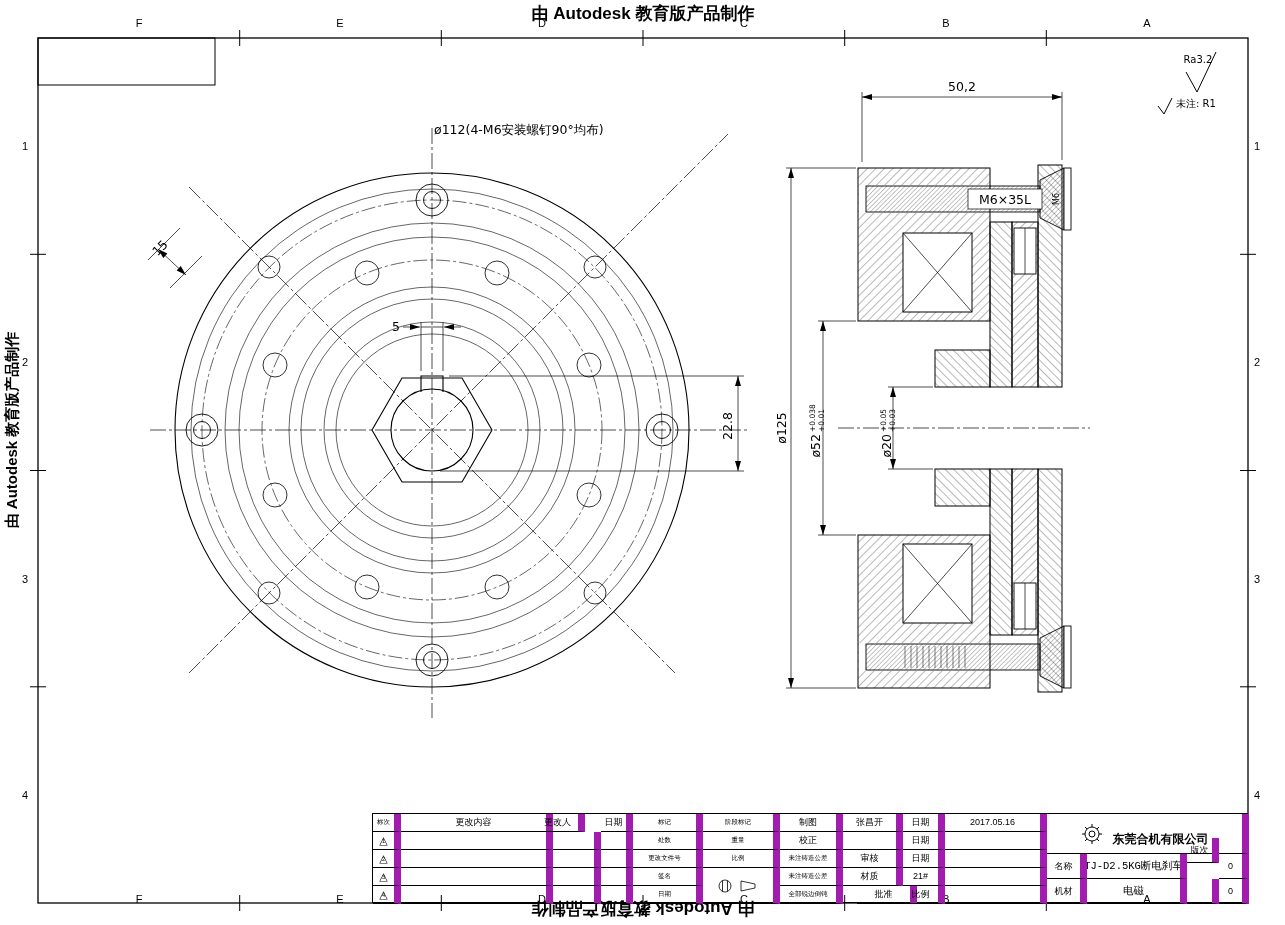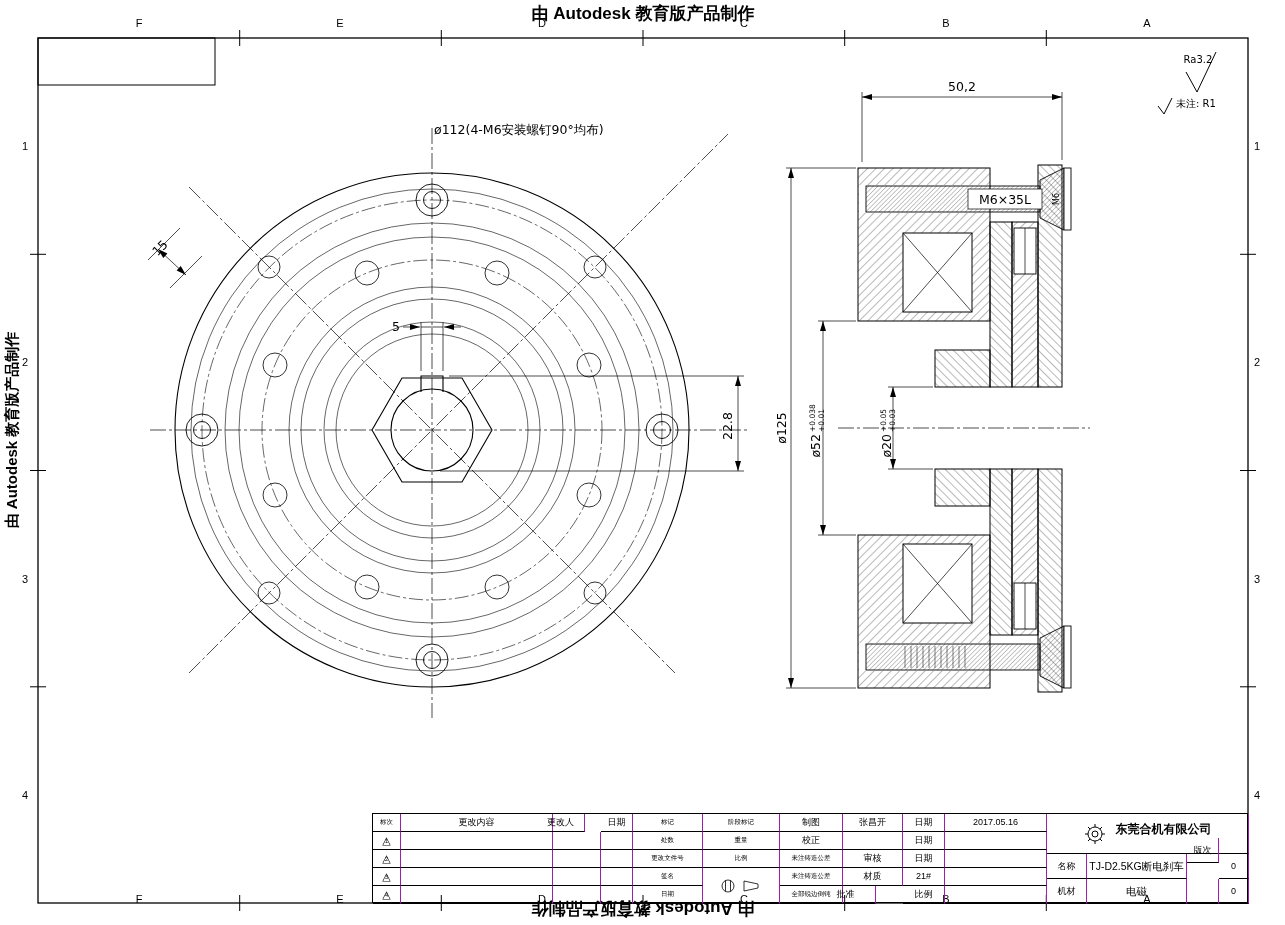--- a/index.html
+++ b/index.html
@@ -13,29 +13,29 @@
   .xs{font:8px "DejaVu Sans","Liberation Sans",sans-serif;}
   .wm{position:absolute;font-weight:bold;font-size:17px;white-space:nowrap;}
   .wm-top{left:643px;top:2px;transform:translate(-50%,0);}
   .wm-bottom{left:643px;top:897px;transform:translate(-50%,0) rotate(180deg);}
   .wm-left{left:12px;top:430px;transform:translate(-50%,-50%) rotate(-90deg);font-size:15px;}
   .zl{position:absolute;font-size:11px;transform:translate(-50%,0);}
   .zn{position:absolute;font-size:11px;transform:translate(0,-50%);}
   
   .tb{position:absolute;left:372px;top:813px;width:876px;height:90px;
       border:1.4px solid #000;box-sizing:border-box;}
-  .tc{position:absolute;border-right:1px solid #a21caf;border-bottom:1px solid #000;
+  .tc{position:absolute;border-right:7px solid #a21caf;border-bottom:1px solid #000;
       box-sizing:border-box;display:flex;align-items:center;justify-content:center;
       font-size:9px;overflow:hidden;white-space:nowrap;line-height:1;}
   .f6{font-size:6.5px;}
-  .f10{font-size:10.5px;}
+  .f10{font-size:10.5px;font-family:Liberation Mono, monospace;}
   .f12{font-size:12px;font-weight:bold;}
   .tri{position:relative;font-size:11px;line-height:1;}
   .tri i{position:absolute;font-style:normal;font-size:5.5px;left:50%;top:4px;transform:translate(-50%,0);}
-  .co{display:flex;align-items:flex-start;gap:10px;}
+  .co{display:flex;align-items:flex-end;gap:10px;}
 </style>
 </head>
 <body>
 
 <div id="page">
 
   <div class="wm wm-top">由 Autodesk 教育版产品制作</div>
   <div class="wm wm-bottom">由 Autodesk 教育版产品制作</div>
   <div class="wm wm-left">由 Autodesk 教育版产品制作</div>
 
@@ -378,21 +378,21 @@
     <div class="tc" style="left:470px;top:36px;width:60px;height:18px">审核</div>
     <div class="tc" style="left:530px;top:36px;width:42px;height:18px">日期</div>
     <div class="tc" style="left:572px;top:36px;width:102px;height:18px"></div>
 
     <div class="tc f6" style="left:407px;top:54px;width:63px;height:18px">未注铸造公差</div>
     <div class="tc" style="left:470px;top:54px;width:60px;height:18px">材质</div>
     <div class="tc" style="left:530px;top:54px;width:42px;height:18px">21#</div>
     <div class="tc" style="left:572px;top:54px;width:102px;height:18px"></div>
 
     <div class="tc f6" style="left:407px;top:72px;width:63px;height:18px">全部锐边倒钝</div>
-    <div class="tc" style="left:443px;top:72px;width:60px;height:18px">批准</div>
+    <div class="tc" style="left:484px;top:72px;width:60px;height:18px">批准</div>
     <div class="tc" style="left:530px;top:72px;width:42px;height:18px">比例</div>
     <div class="tc" style="left:572px;top:72px;width:102px;height:18px"></div>
 
     <div class="tc" style="left:674px;top:0;width:202px;height:40px">
       <span class="co">
         <svg width="22" height="22" viewBox="0 0 22 22">
           <g stroke="#000" fill="none" stroke-width="1">
             <circle cx="11" cy="11" r="7"></circle>
             <circle cx="11" cy="11" r="3"></circle>
             <line x1="11" y1="1" x2="11" y2="4"></line>

